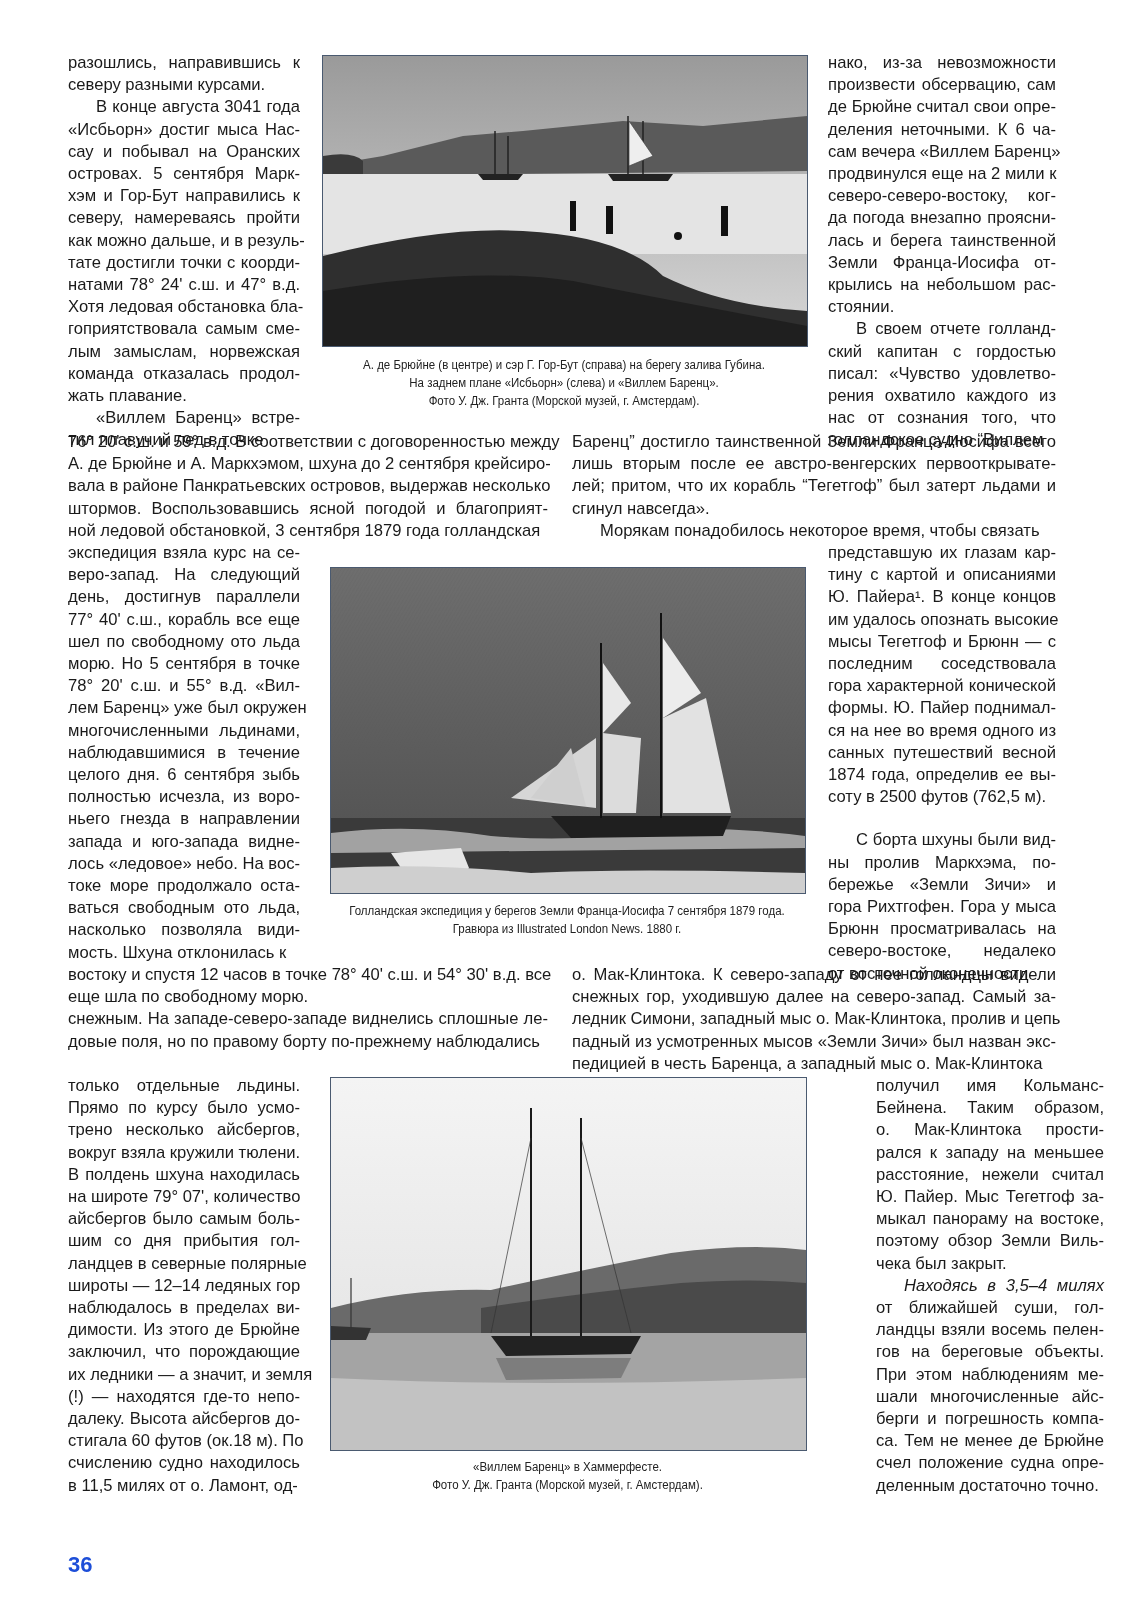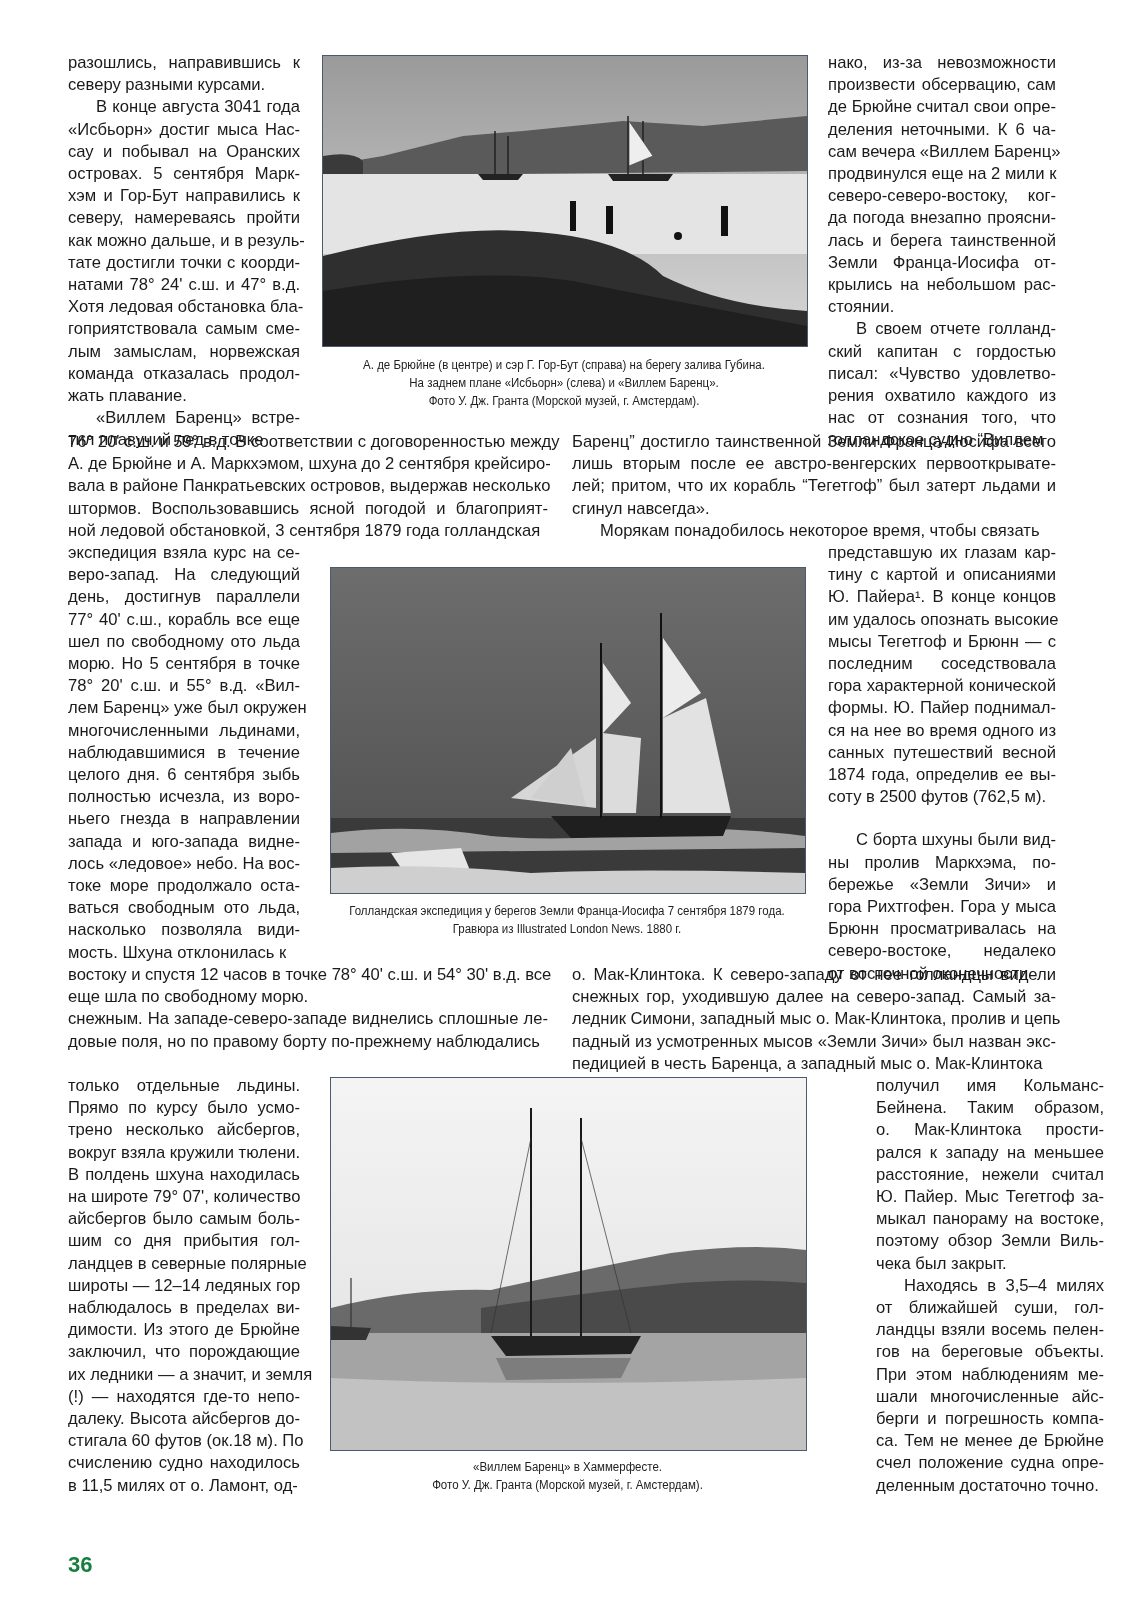--- a/index.html
+++ b/index.html
@@ -5,21 +5,21 @@
   html, body { margin:0; padding:0; }
   body { width:1130px; height:1600px; background:#ffffff; position:relative; overflow:hidden;
          font-family:"Liberation Sans", sans-serif; color:#1a1a1a; }
   .abs { position:absolute; }
   .txt { font-size:16.6px; line-height:22.2px; text-align:justify; }
   .line { display:block; white-space:nowrap; text-align:justify; text-align-last:justify; }
   .line.last { text-align-last:left; }
   .photo { position:absolute; border:1px solid #4a5a70; overflow:hidden; }
   .caption { position:absolute; font-family:"Liberation Sans", sans-serif; font-size:12.5px; line-height:18px;
              text-align:center; color:#222; transform:scaleX(0.92); transform-origin:center top; }
-  .pagenum { position:absolute; left:68px; top:1552px; font-size:22px; font-weight:bold; color:#15803d; }
+  .pagenum { position:absolute; left:68px; top:1552px; font-size:22px; font-weight:bold; color:#1d4ed8; }
 </style>
 </head>
 <body>
 
 <div class="abs txt" id="b-left-top" style="left:68px; top:52px; width:232px;">
     <span class="line">разошлись, направившись к</span>
     <span class="line last">северу разными курсами.</span>
     <span class="line" style="padding-left: 28px;">В конце августа 3041 года</span>
     <span class="line">«Исбьорн» достиг мыса Нас-</span>
     <span class="line">сау и побывал на Оранских</span>
@@ -159,21 +159,21 @@
 <div class="abs txt" id="b-right-bottom" style="left:828px; top:1075px; width:228px;margin-left:48px;">
     <span class="line">получил имя Кольманс-</span>
     <span class="line">Бейнена. Таким образом,</span>
     <span class="line">о. Мак-Клинтока прости-</span>
     <span class="line">рался к западу на меньшее</span>
     <span class="line">расстояние, нежели считал</span>
     <span class="line">Ю. Пайер. Мыс Тегетгоф за-</span>
     <span class="line">мыкал панораму на востоке,</span>
     <span class="line">поэтому обзор Земли Виль-</span>
     <span class="line last">чека был закрыт.</span>
-    <span class="line" style="padding-left: 28px;">Находясь в 3,5–4 милях</span>
+    <span class="line" style="padding-left: 28px; font-style: italic;">Находясь в 3,5–4 милях</span>
     <span class="line">от ближайшей суши, гол-</span>
     <span class="line">ландцы взяли восемь пелен-</span>
     <span class="line">гов на береговые объекты.</span>
     <span class="line">При этом наблюдениям ме-</span>
     <span class="line">шали многочисленные айс-</span>
     <span class="line">берги и погрешность компа-</span>
     <span class="line">са. Тем не менее де Брюйне</span>
     <span class="line">счел положение судна опре-</span>
     <span class="line last">деленным достаточно точно.</span>
   </div>

